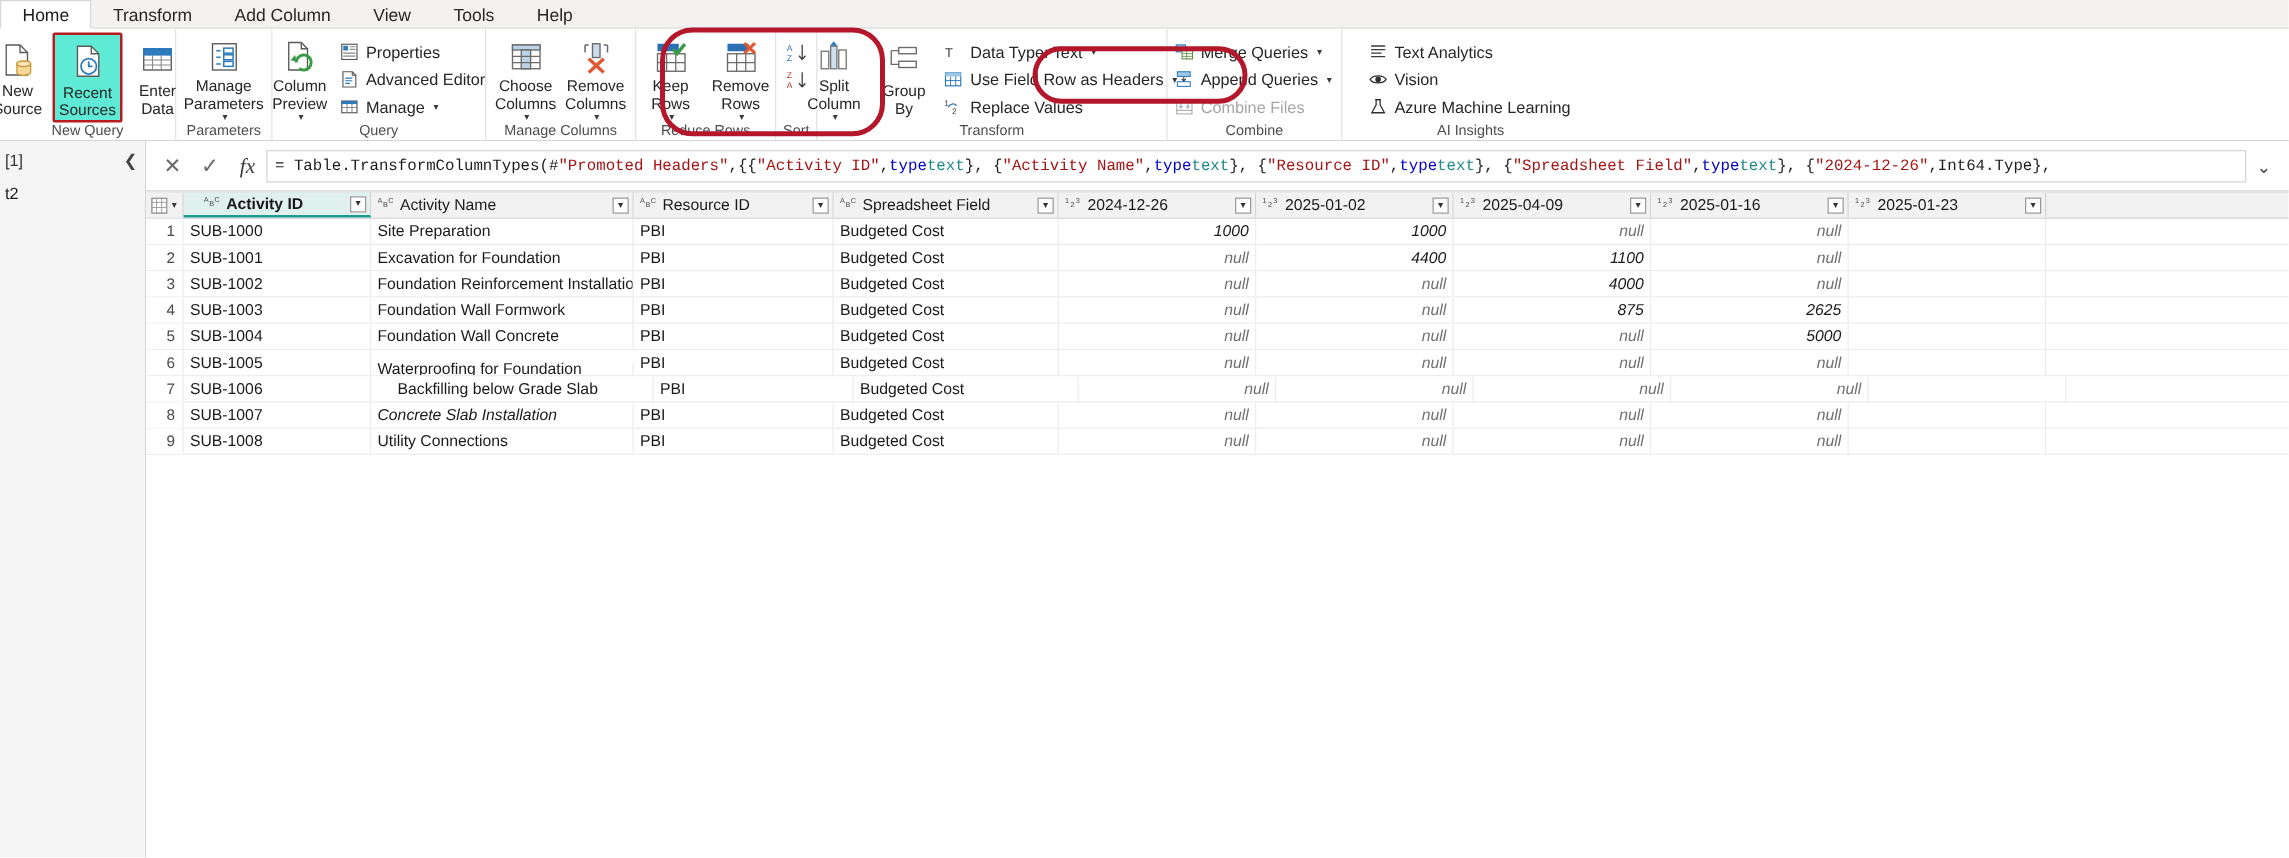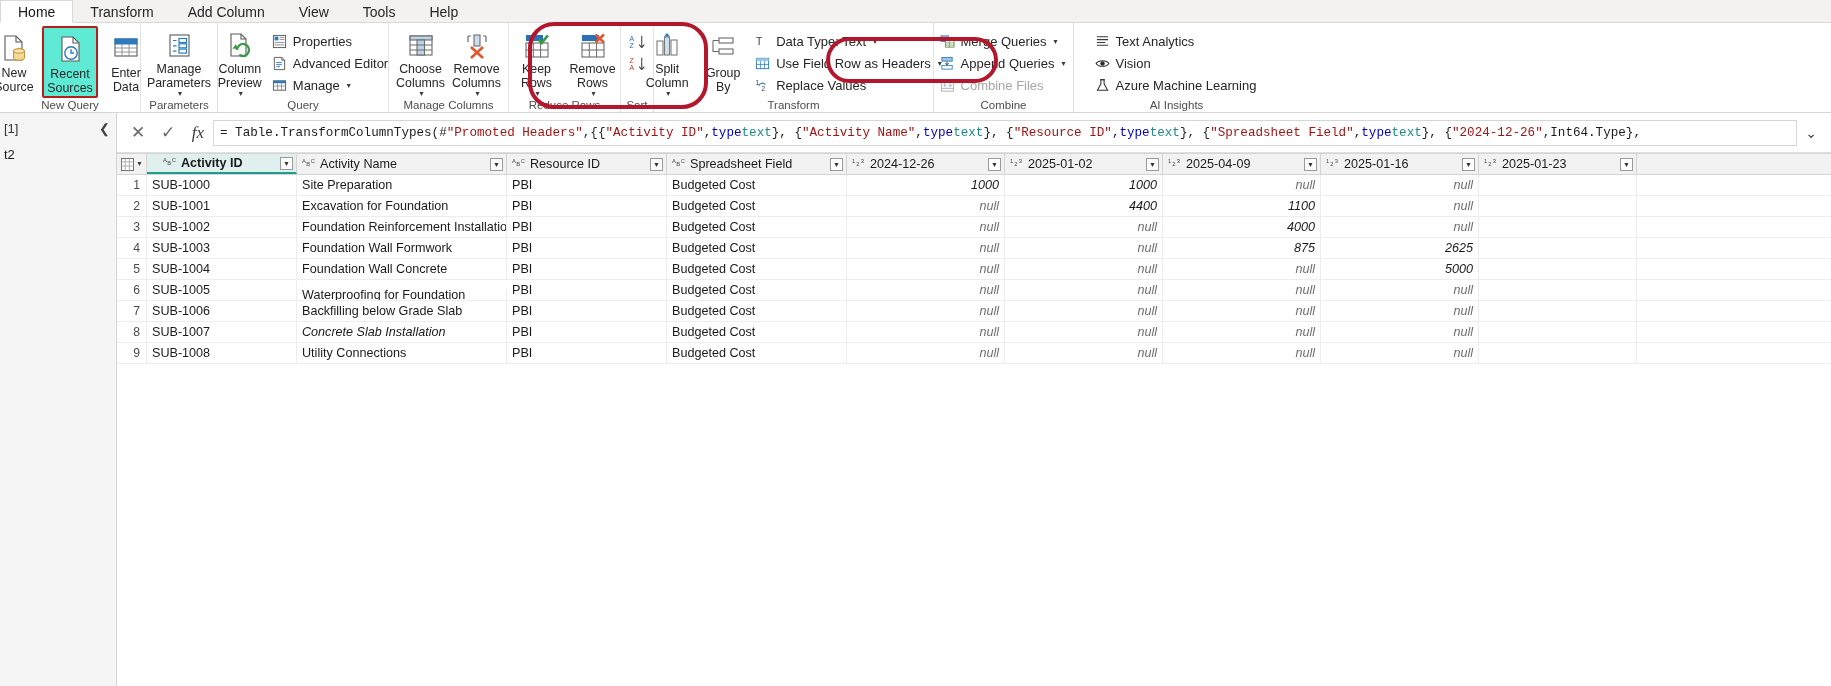--- a/index.html
+++ b/index.html
@@ -770,21 +770,21 @@
           <div class="cell" style="width: 180px; flex: 0 0 180px;">Budgeted Cost</div>
           <div class="cell nullv" style="width: 158px; flex: 0 0 158px;">null</div>
           <div class="cell nullv" style="width: 158px; flex: 0 0 158px;">null</div>
           <div class="cell nullv" style="width: 158px; flex: 0 0 158px;">null</div>
           <div class="cell nullv" style="width: 158px; flex: 0 0 158px;">null</div>
           <div class="cell num" style="width: 158px; flex: 0 0 158px;"></div>
         </div>
         <div class="grid-row">
           <div class="rownum">7</div>
           <div class="cell" style="width: 150px; flex: 0 0 150px;">SUB-1006</div>
-          <div class="cell" style="width: 210px; flex: 0 0 210px;">Backfilling below Grade Slab</div>
+          <div class="cell" style="width: 210px; flex: 0 0 210px; margin-left: 16px;">Backfilling below Grade Slab</div>
           <div class="cell" style="width: 160px; flex: 0 0 160px;">PBI</div>
           <div class="cell" style="width: 180px; flex: 0 0 180px;">Budgeted Cost</div>
           <div class="cell nullv" style="width: 158px; flex: 0 0 158px;">null</div>
           <div class="cell nullv" style="width: 158px; flex: 0 0 158px;">null</div>
           <div class="cell nullv" style="width: 158px; flex: 0 0 158px;">null</div>
           <div class="cell nullv" style="width: 158px; flex: 0 0 158px;">null</div>
           <div class="cell num" style="width: 158px; flex: 0 0 158px;"></div>
         </div>
         <div class="grid-row">
           <div class="rownum">8</div>

